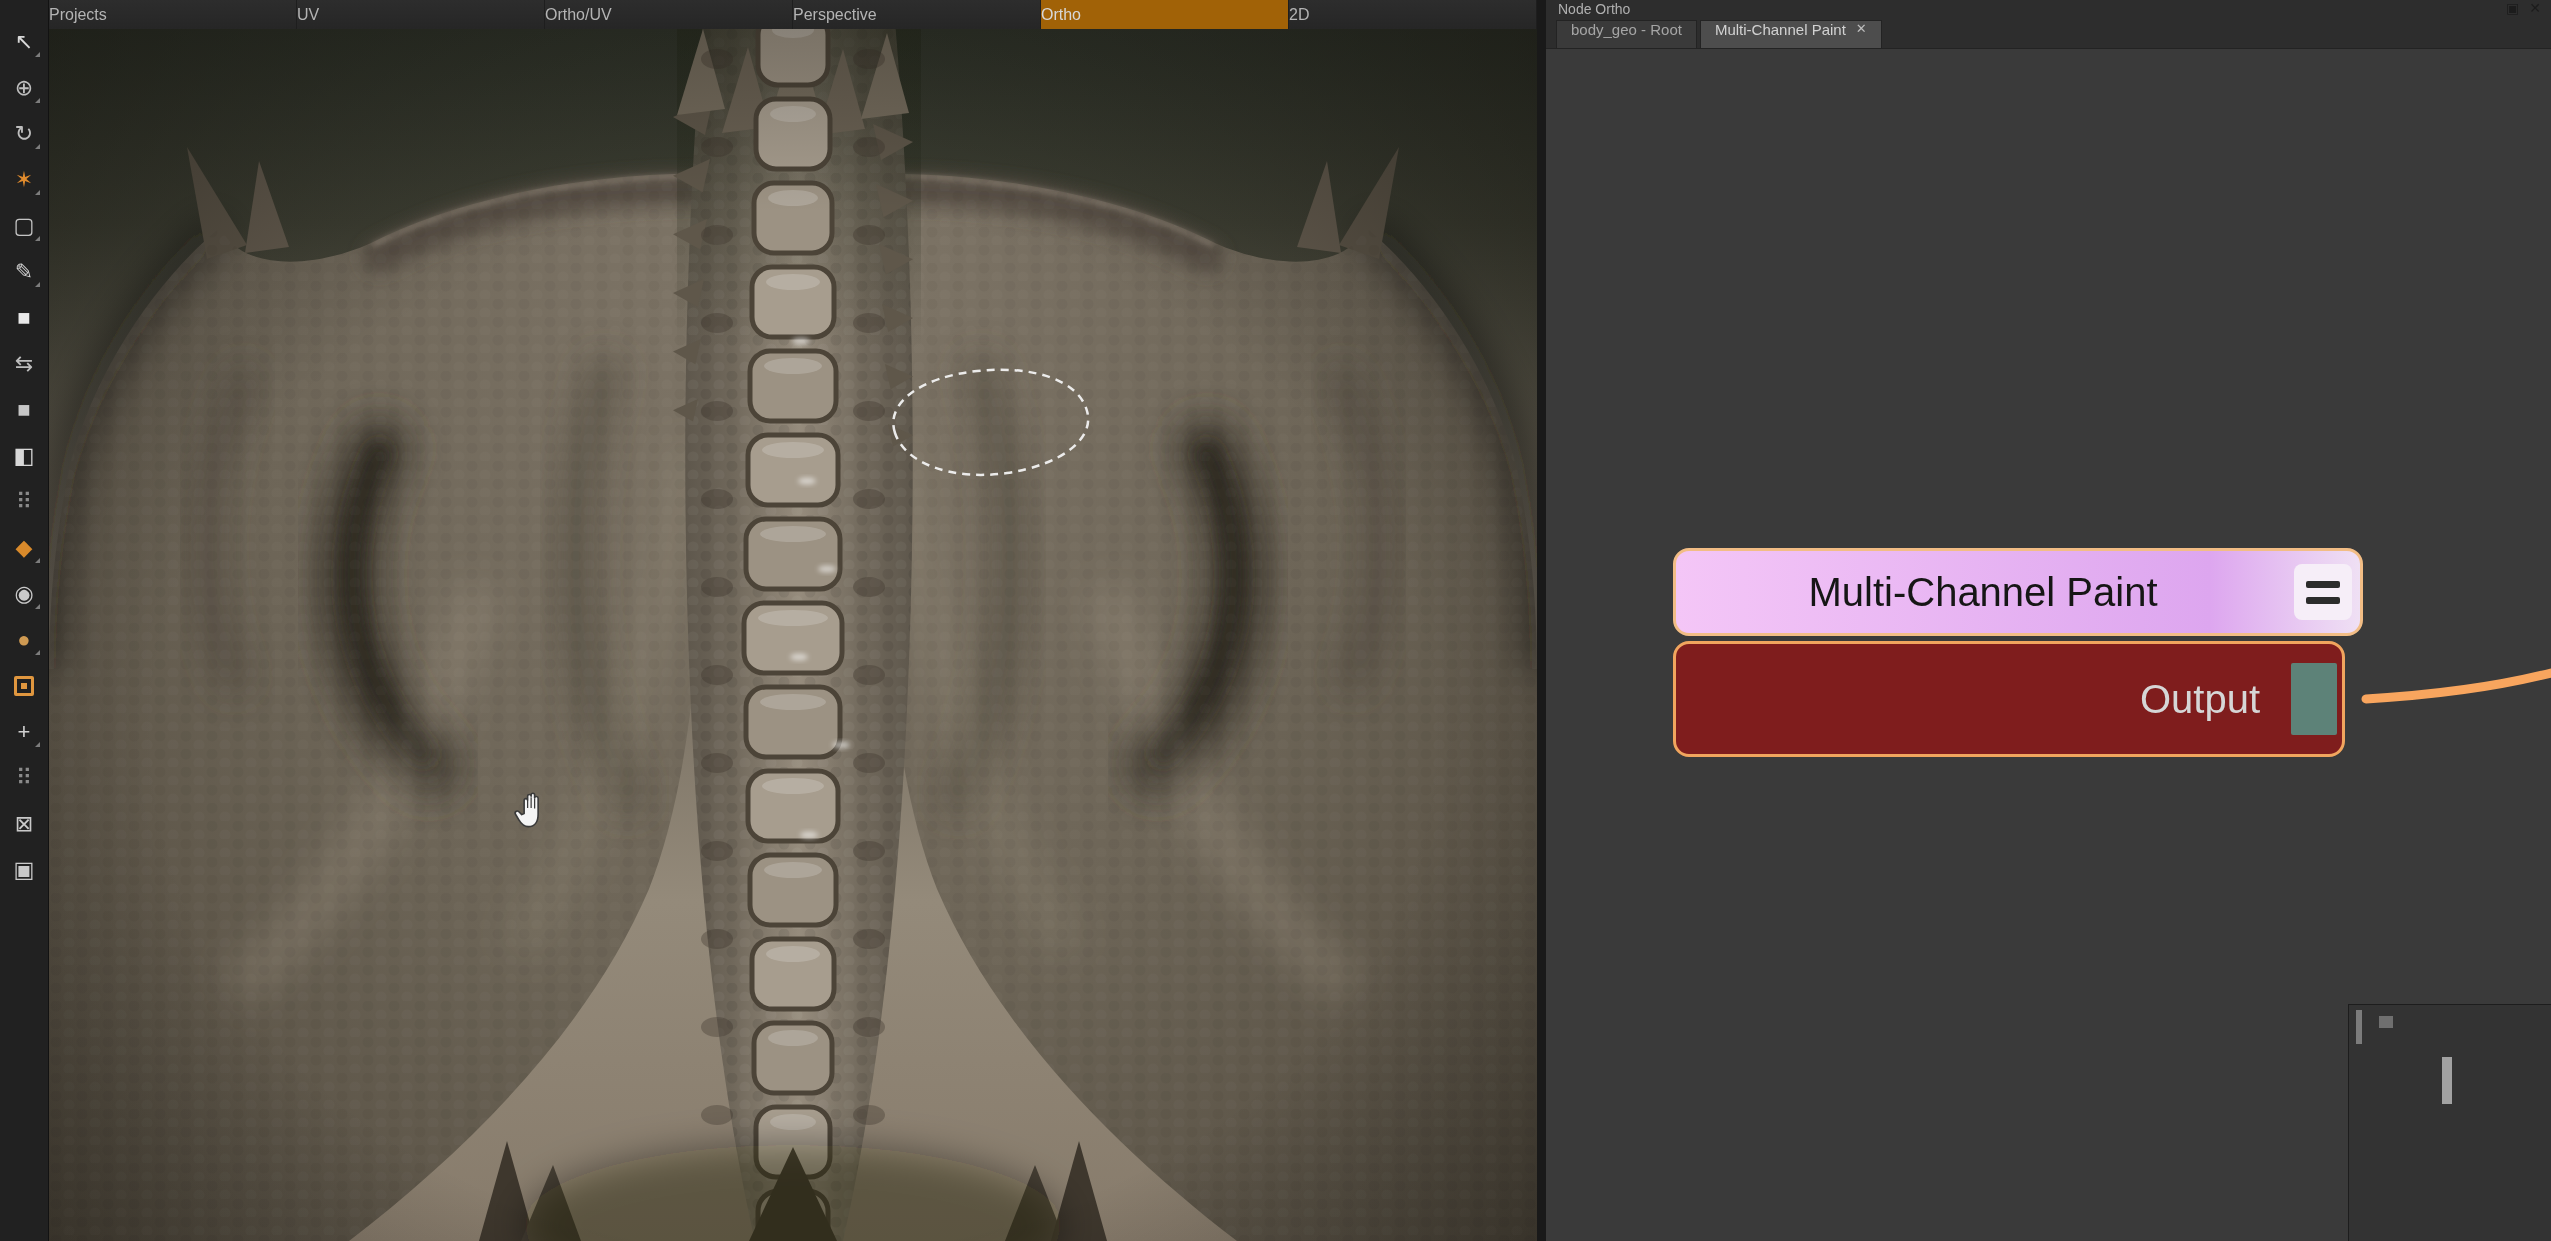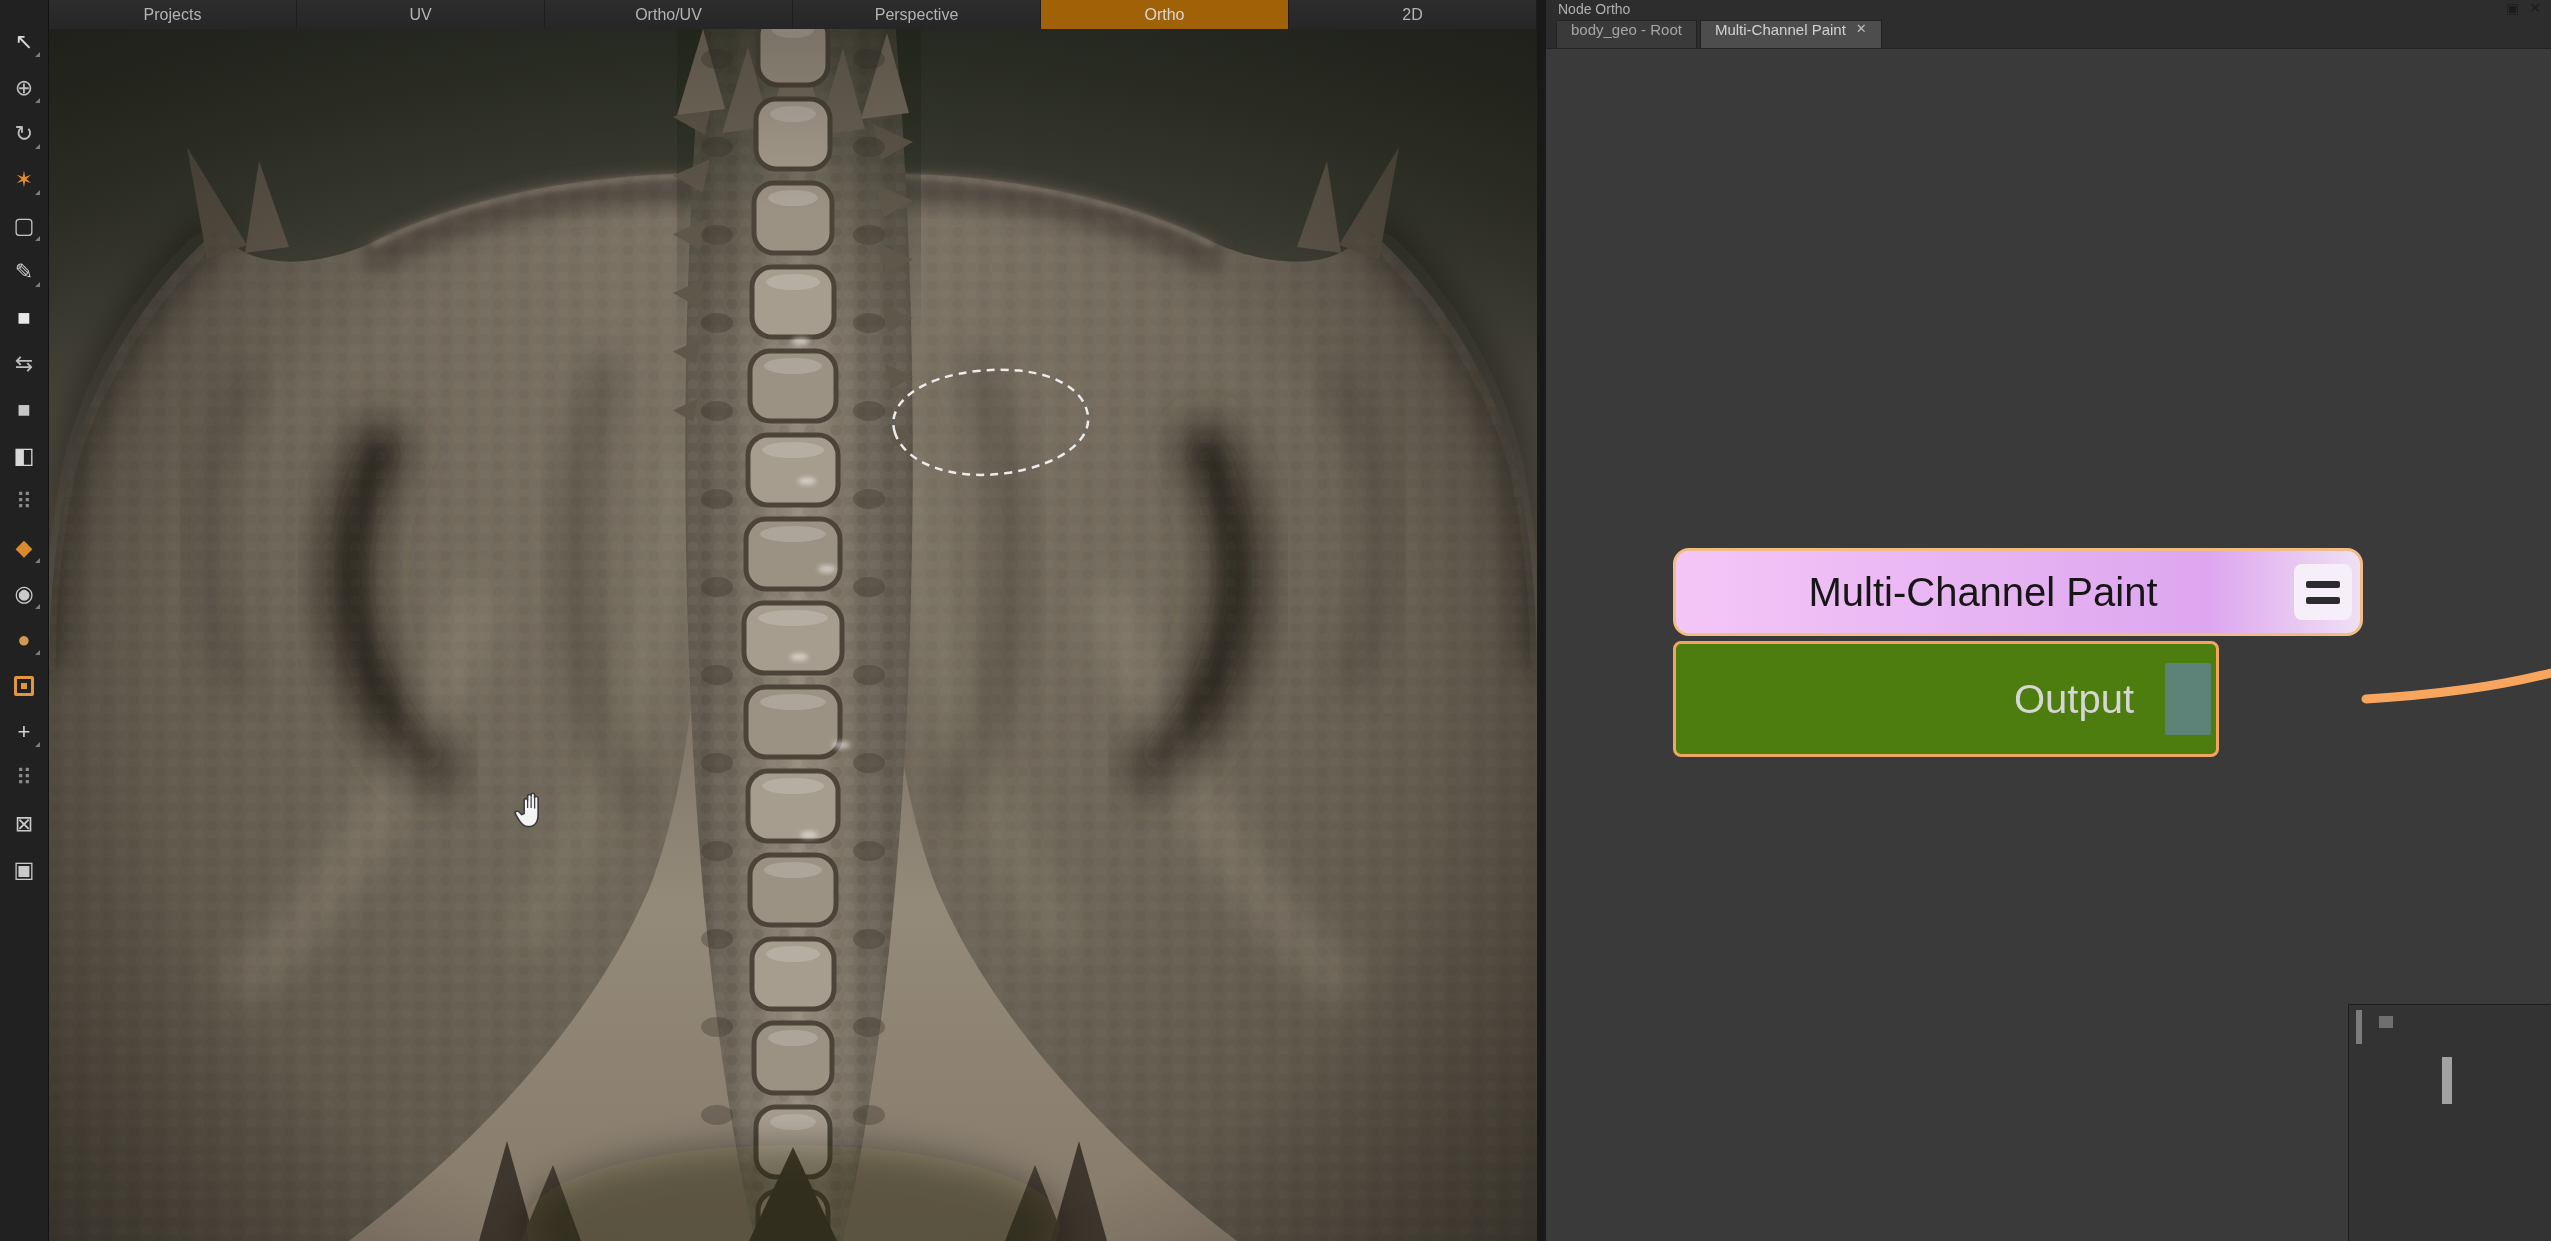--- a/index.html
+++ b/index.html
@@ -16,21 +16,21 @@
         font-size:22px;position:relative;color:#c4c4c4;cursor:default}
   .tool .g{line-height:1}
   .tool.flyout::after{content:"";position:absolute;right:1px;bottom:1px;
         border-bottom:5px solid #7d7d7d;border-left:5px solid transparent}
   .tool.t-target .g{width:20px;height:20px;border:3px solid currentColor;border-radius:2px;position:relative}
   .tool.t-target .g::after{content:"";position:absolute;inset:4px;background:currentColor}
 
   
   .tabbar{position:absolute;left:49px;top:0;width:1488px;height:29px;display:flex;
           background:#292929;z-index:20}
-  .vtab{flex:1;display:flex;align-items:center;justify-content:center;font-size:16px;
+  .vtab{flex:1;display:flex;align-items:center;font-size:16px;
         color:#b4b4b4;border-right:1px solid #1e1e1e;background:linear-gradient(#2d2d2d,#262626)}
   .vtab.active{background:#a16207;color:#d8d8d8}
 
   
   .viewport{position:absolute;left:49px;top:29px;width:1488px;height:1212px;overflow:hidden;background:#6f675c}
   svg.scene{position:absolute;inset:0;width:100%;height:100%;display:block}
   .cursor-hand{position:absolute;left:462px;top:760px;width:40px;height:44px;z-index:40;pointer-events:none}
 
   .divider{position:absolute;left:1537px;top:0;width:9px;height:1241px;background:#191919;z-index:25}
 
@@ -51,22 +51,22 @@
 
   .node-header{position:absolute;left:127px;top:548px;width:690px;height:88px;border-radius:16px;
         border:3px solid var(--node-border,#f2bd85);z-index:3;display:flex;align-items:center;justify-content:center;
         background:linear-gradient(90deg,var(--node-header-start,#f4c6f7) 0%,var(--node-header-end,#dda6ef) 78%,#efe0f4 100%)}
   .node-title{font-size:40px;color:#161616;margin-right:70px;white-space:nowrap}
   .node-menu{position:absolute;right:8px;top:50%;transform:translateY(-50%);width:58px;height:56px;
         border-radius:8px;background:#f6eef8;display:flex;flex-direction:column;justify-content:center;
         gap:9px;align-items:center}
   .node-menu .bar{width:34px;height:7px;background:#2c2c2c;border-radius:2px}
 
-  .node-body{position:absolute;left:127px;top:641px;width:546px;height:116px;border-radius:8px;
-        border:3px solid var(--node-body-border,#f1a55e);background:#4d7c0f;z-index:3}
+  .node-body{position:absolute;left:127px;top:641px;width:672px;height:116px;border-radius:16px;
+        border:3px solid var(--node-body-border,#f1a55e);background:#7f1d1d;z-index:3}
   .node-output-label{position:absolute;right:82px;top:50%;transform:translateY(-50%);
         font-size:40px;color:#d6d6d6;white-space:nowrap}
   .node-port{position:absolute;right:5px;top:50%;transform:translateY(-50%);width:46px;height:72px;
         background:var(--port,#5d8278);border-radius:2px}
 
   .minimap{position:absolute;left:802px;top:1004px;width:203px;height:237px;background:#333;
         border-left:1px solid #1d1d1d;border-top:1px solid #1d1d1d;z-index:3}
   .mini-scroll{position:absolute;left:7px;top:5px;width:6px;height:34px;background:#7c7c7c}
   .mini-node-a{position:absolute;left:30px;top:11px;width:14px;height:12px;background:#6f6f6f}
   .mini-node-b{position:absolute;left:93px;top:52px;width:10px;height:47px;background:#a2a2a2}

